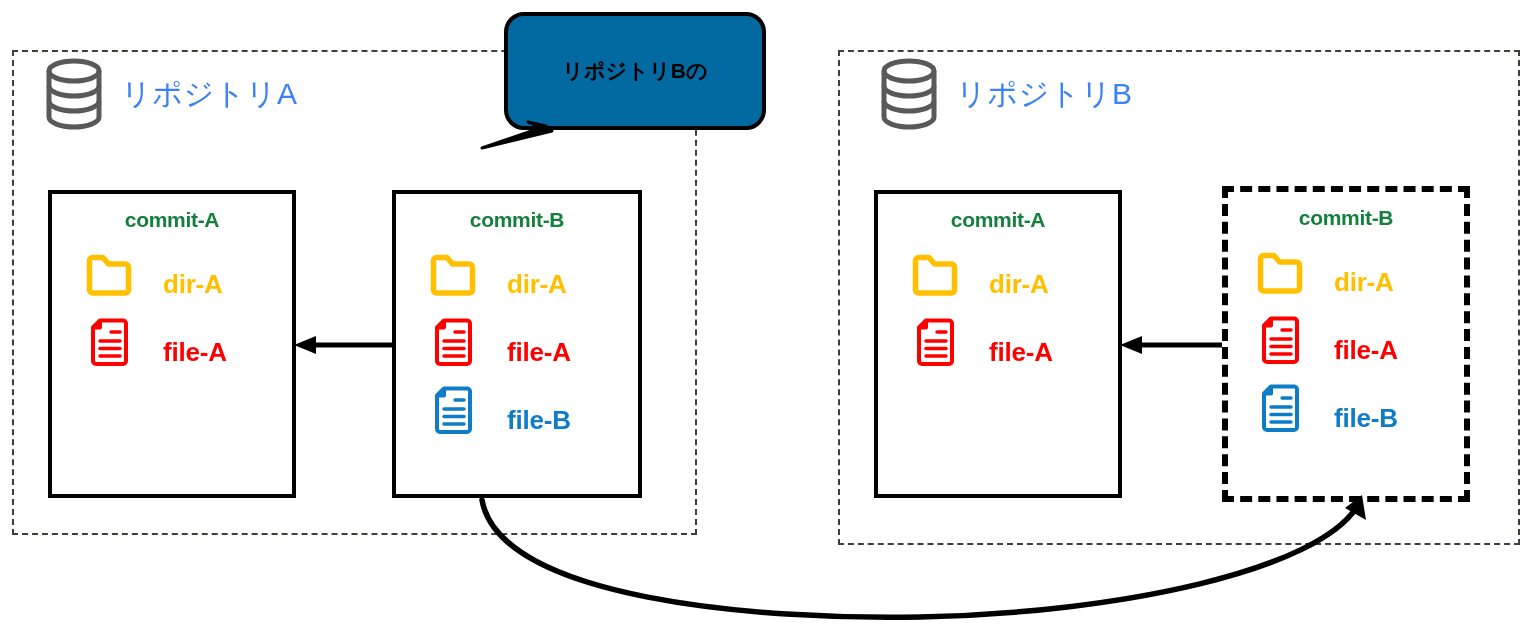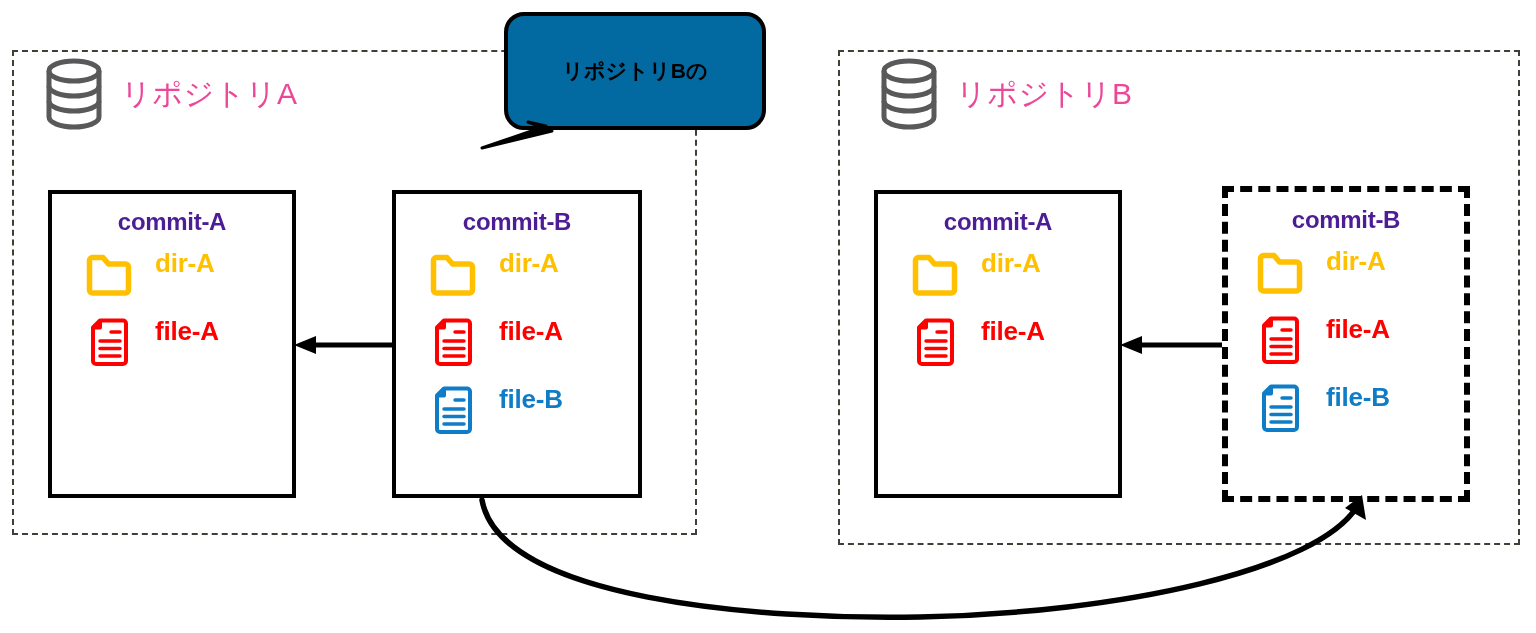--- a/index.html
+++ b/index.html
@@ -25,56 +25,56 @@
   }
   .repo-header {
     position: absolute;
     display: flex;
     align-items: center;
     gap: 18px;
   }
   .repo-label {
     font-size: 30px;
     font-weight: 400;
-    color: #ec4899;
+    color: #3b82f6;
     white-space: nowrap;
     letter-spacing: 0.5px;
   }
   .db-icon { display: block; }
 
   .commit-box {
     position: absolute;
     box-sizing: border-box;
     background: #ffffff;
   }
   .commit-box.solid {
     border: 4px solid #000000;
   }
   .commit-box.dashed {
     border: 6px dashed #000000;
   }
   .commit-title {
     text-align: center;
-    font-size: 24px;
+    font-size: 21px;
     font-weight: bold;
-    color: #4c1d95;
+    color: #15803d;
     margin-top: 14px;
     letter-spacing: -0.3px;
   }
   .entry-list {
     margin-top: 12px;
     padding-left: 33px;
     display: flex;
     flex-direction: column;
     gap: 12px;
   }
   .entry {
     display: flex;
-    align-items: flex-start;
-    gap: 22px;
+    align-items: flex-end;
+    gap: 30px;
     height: 56px;
   }
   .entry-icon {
     width: 48px;
     height: 52px;
     flex: 0 0 auto;
     display: block;
   }
   .entry-label {
     font-size: 26px;

